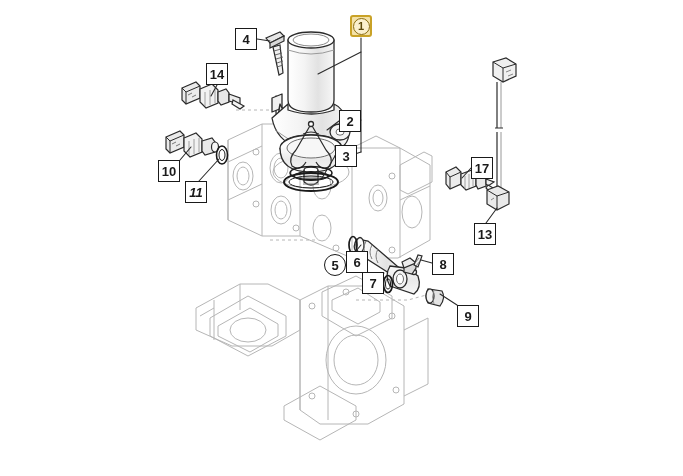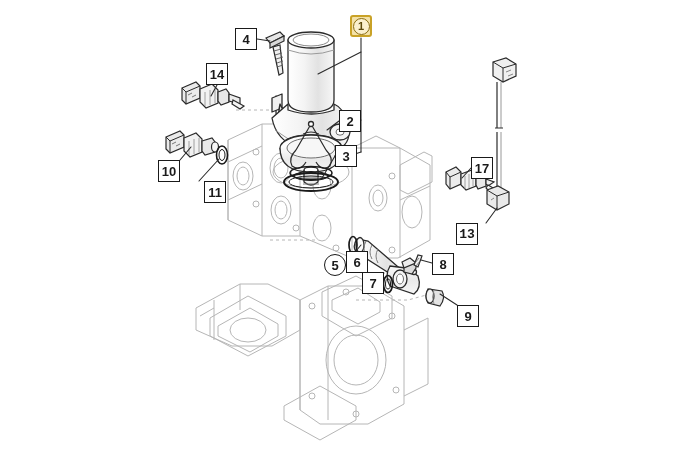--- a/index.html
+++ b/index.html
@@ -289,18 +289,18 @@
       </div>
       <div class="callout " style="left: 339px; top: 110px;">2</div>
       <div class="callout " style="left: 335px; top: 145px;">3</div>
       <div class="callout " style="left: 235px; top: 28px;">4</div>
       <div class="callout circle" style="left: 324px; top: 254px;">5</div>
       <div class="callout " style="left: 346px; top: 251px;">6</div>
       <div class="callout " style="left: 362px; top: 272px;">7</div>
       <div class="callout " style="left: 432px; top: 253px;">8</div>
       <div class="callout " style="left: 457px; top: 305px;">9</div>
       <div class="callout " style="left: 158px; top: 160px; text-align: center;">10</div>
-      <div class="callout " style="left: 204px; top: 181px;">11</div>
+      <div class="callout " style="left: 185px; top: 181px; font-style: italic;">11</div>
       <div class="callout " style="left: 471px; top: 157px;">17</div>
-      <div class="callout " style="left: 456px; top: 223px; font-family: Liberation Mono, monospace;">13</div>
+      <div class="callout " style="left: 474px; top: 223px;">13</div>
       <div class="callout " style="left: 206px; top: 63px;">14</div>
     </div>
 </div>
 
 </body></html>

